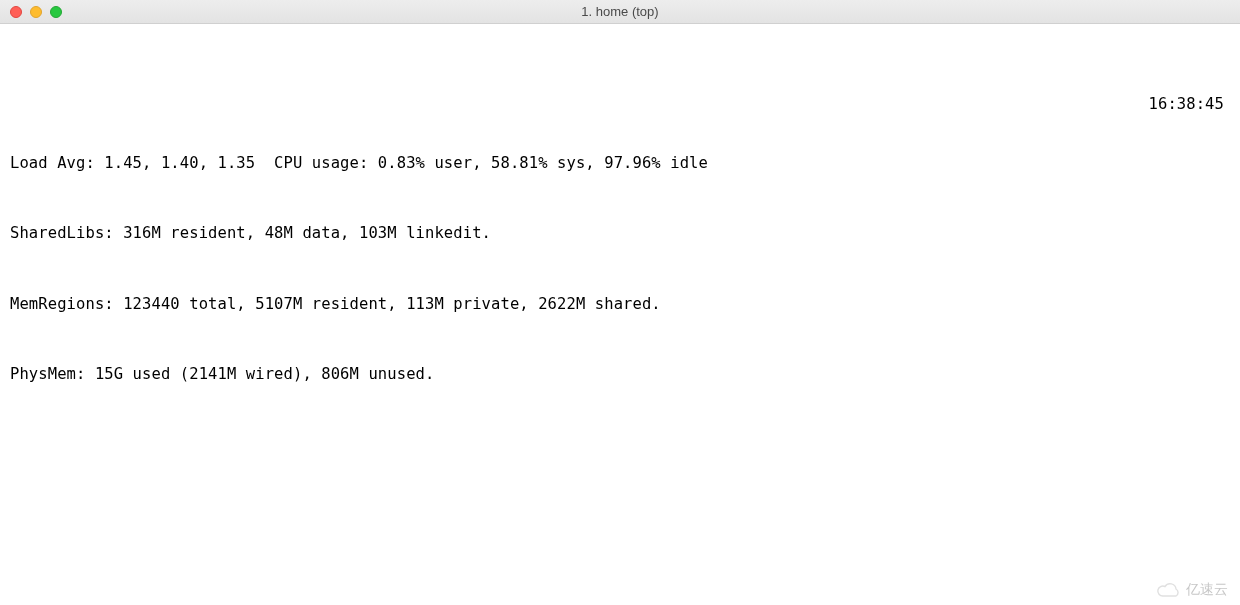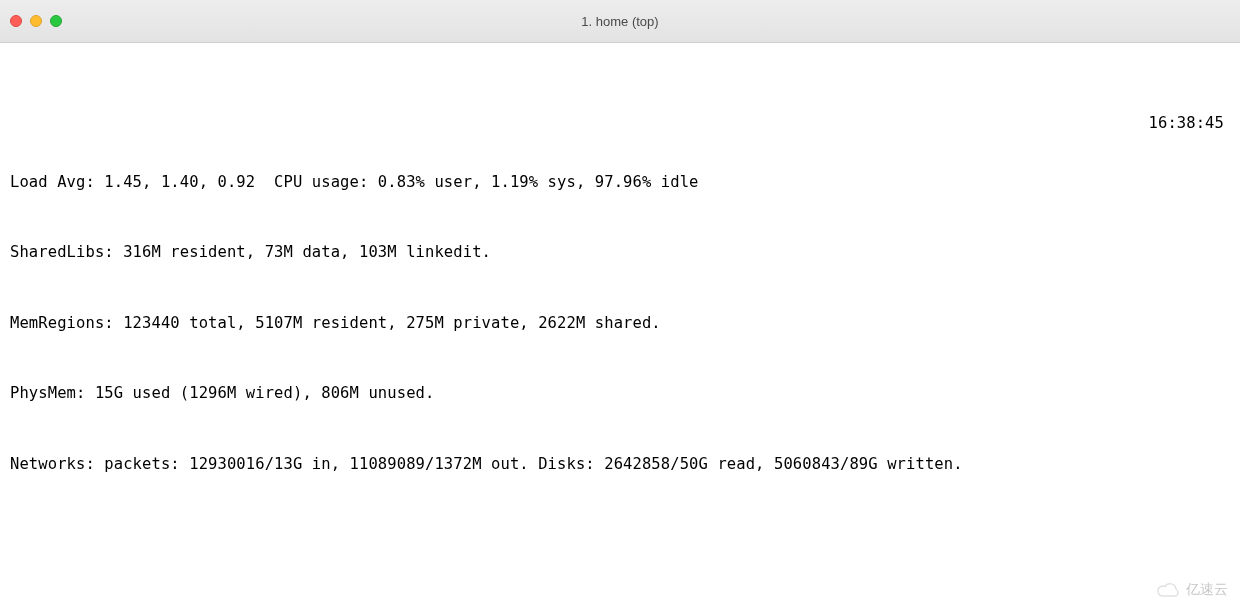--- a/index.html
+++ b/index.html
@@ -10,21 +10,21 @@
     html, body {
       width: 1240px;
       height: 605px;
       overflow: hidden;
       font-family: "Menlo", "Monaco", "Consolas", monospace;
       font-size: 15.5px;
       background: #ffffff;
       color: #000000;
     }
     .titlebar {
-      height: 43px;
+      height: 24px;
       background: linear-gradient(#ededed, #e3e3e3);
       border-bottom: 1px solid #d0d0d0;
       display: flex;
       align-items: center;
       position: relative;
       font-family: -apple-system, "Helvetica Neue", Arial, sans-serif;
       font-size: 13px;
       color: #4a4a4a;
     }
     .traffic-lights {
@@ -82,25 +82,24 @@
     <div class="light red"></div>
     <div class="light yellow"></div>
     <div class="light green"></div>
   </div>
   <div class="title">1. home (top)</div>
 </div>
 
 <div class="terminal">
   <div class="header-area">
     <div class="clock">16:38:45</div>
-    <div>Load Avg: 1.45, 1.40, 0.92  CPU usage: 0.83% user, 1.19% sys, 97.96% idle</div>
-    <div>SharedLibs: 316M resident, 73M data, 103M linkedit.</div>
-    <div>MemRegions: 123440 total, 5107M resident, 275M private, 2622M shared.</div>
-    <div>PhysMem: 15G used (1296M wired), 806M unused.</div>
-    <div>Networks: packets: 12930016/13G in, 11089089/1372M out. Disks: 2642858/50G read, 5060843/89G written.</div>
+    <div>Load Avg: 1.45, 1.40, 1.35  CPU usage: 0.83% user, 58.81% sys, 97.96% idle</div>
+    <div>SharedLibs: 316M resident, 48M data, 103M linkedit.</div>
+    <div>MemRegions: 123440 total, 5107M resident, 113M private, 2622M shared.</div>
+    <div>PhysMem: 15G used (2141M wired), 806M unused.</div>
   </div>
 
   
 </div>
 
 <div class="watermark">
   <svg width="26" height="16" viewBox="0 0 26 16">
     <path d="M7 14 a5 5 0 1 1 2 -9.5 a6 6 0 0 1 11 2.5 a4 4 0 0 1 0 7 z" fill="none" stroke="#c7c7c7" stroke-width="1.4"></path>
   </svg>
   <span>亿速云</span>

